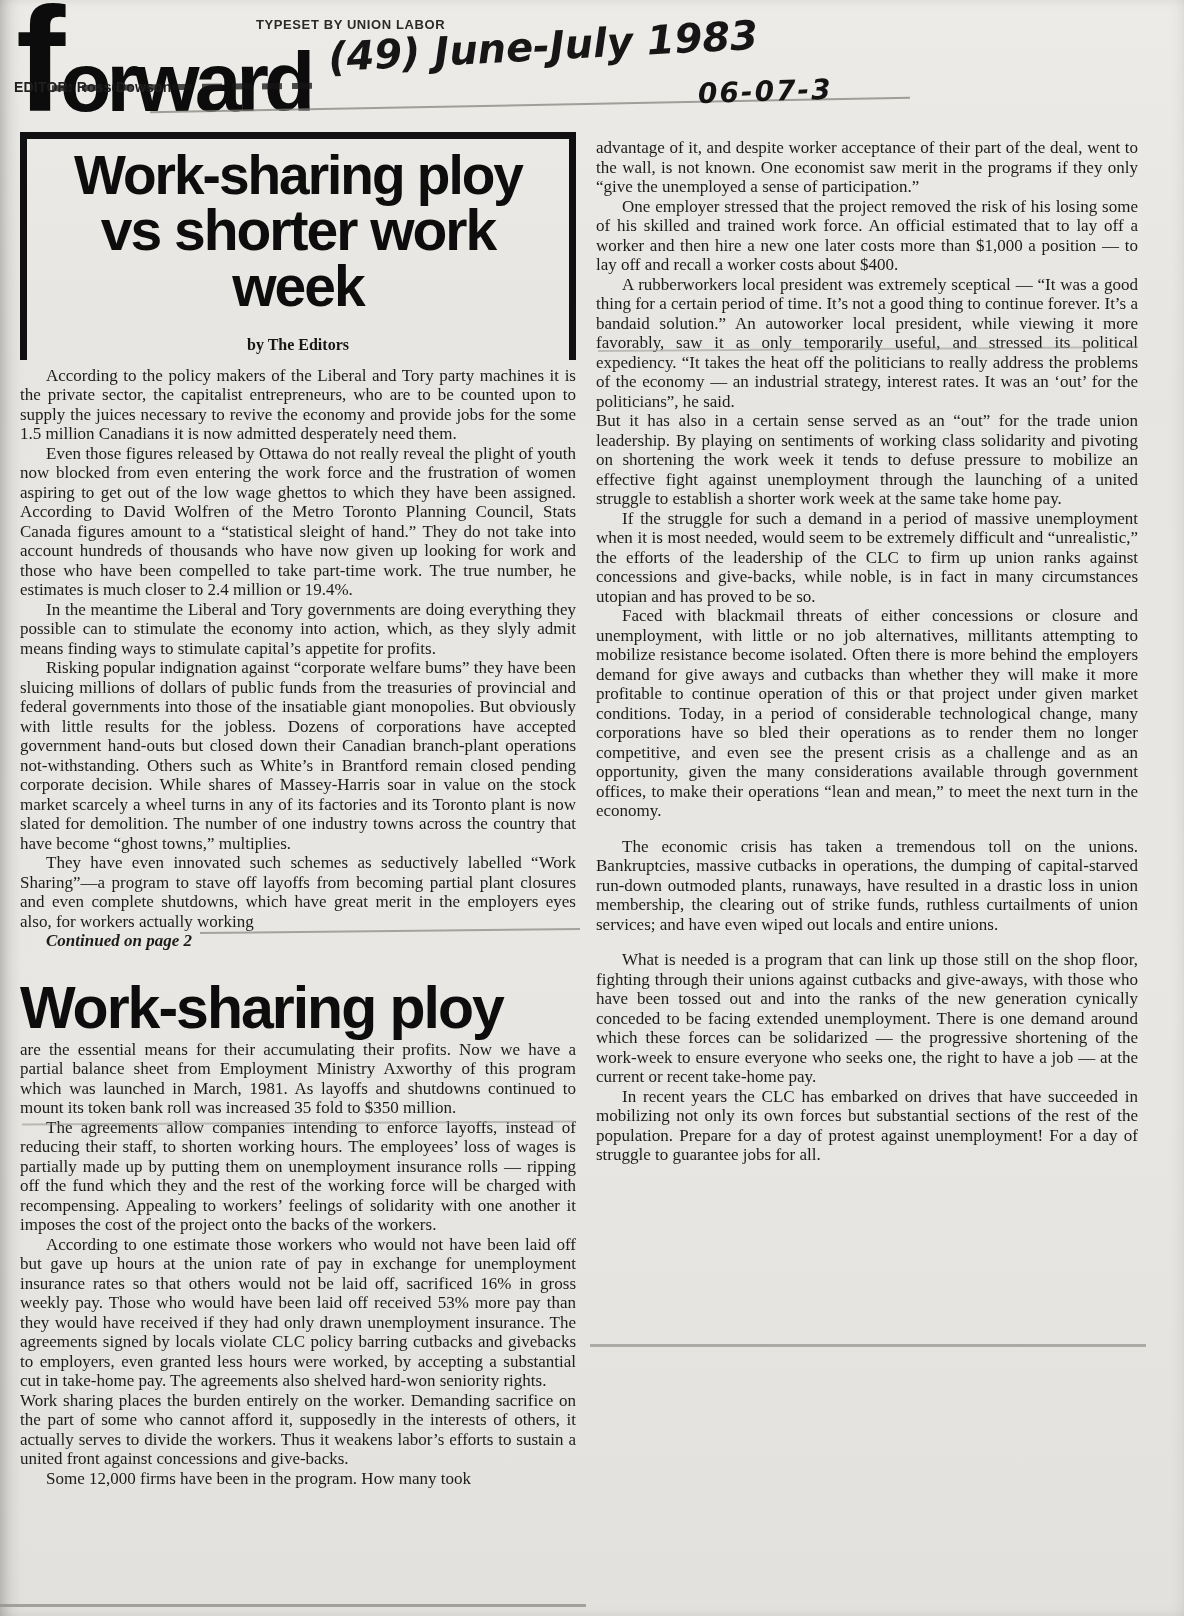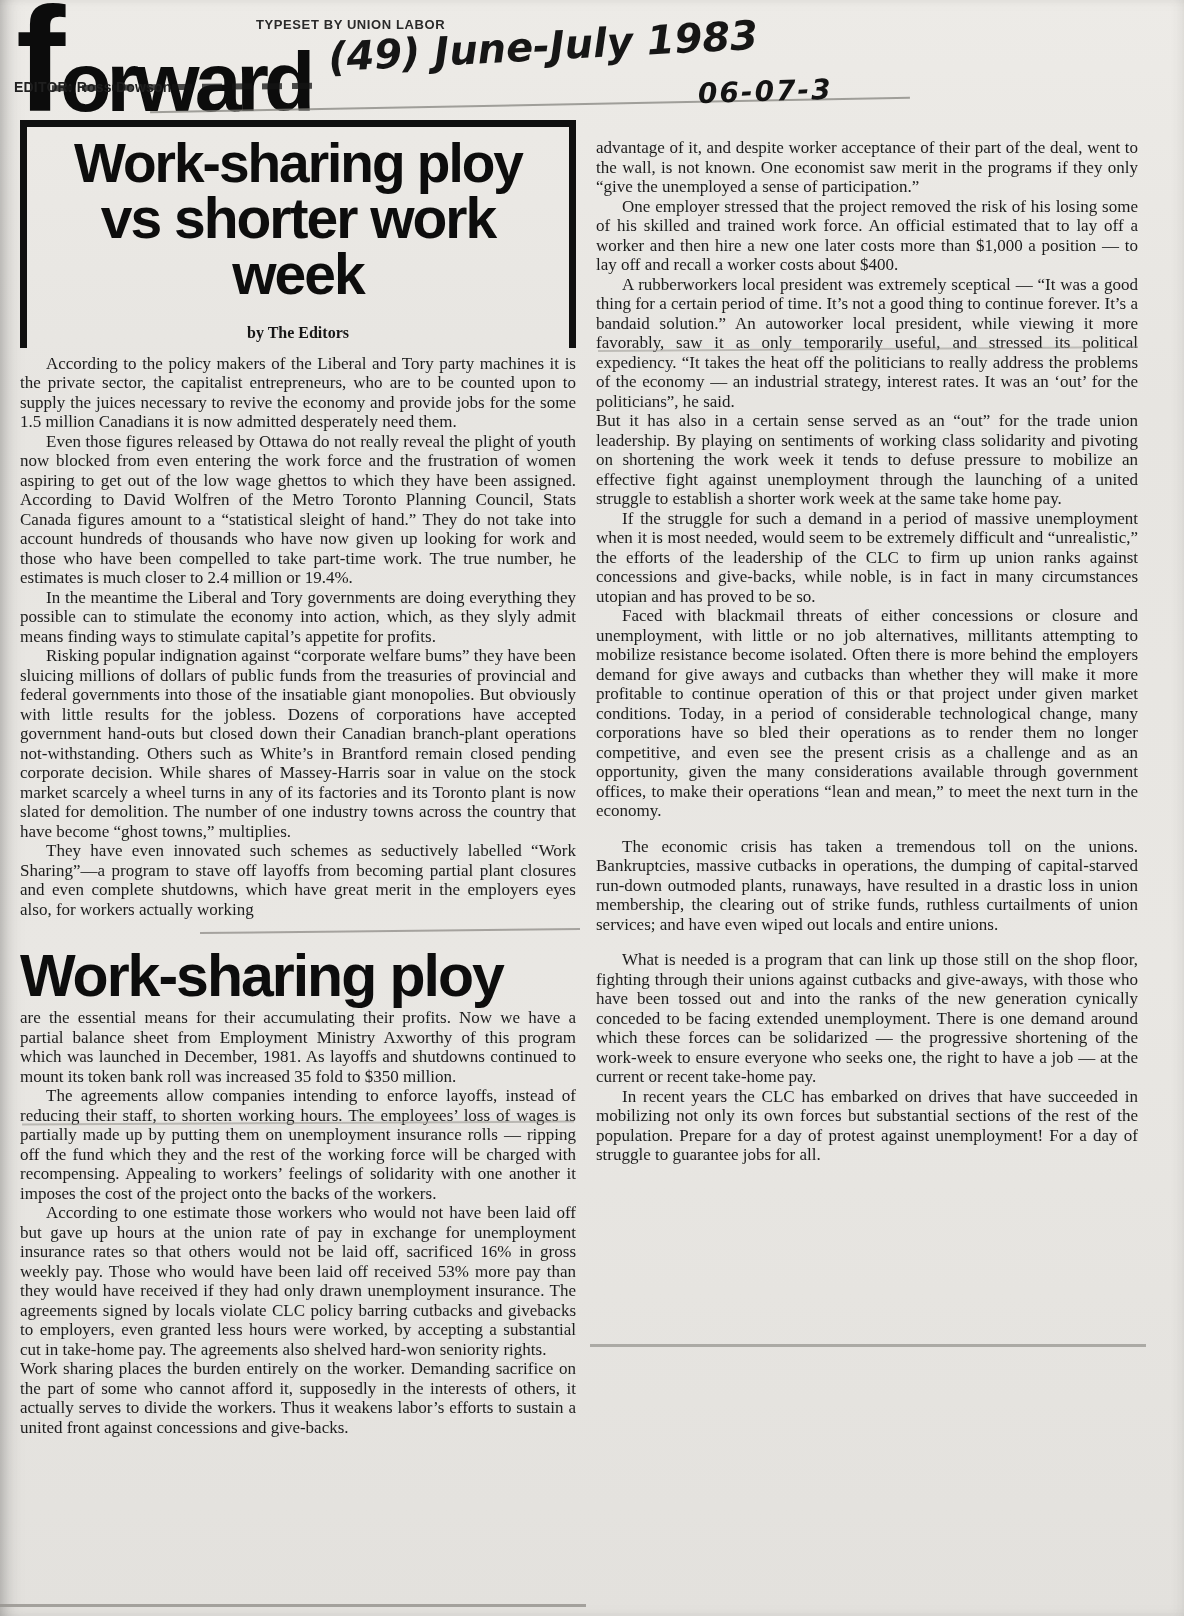--- a/index.html
+++ b/index.html
@@ -44,21 +44,21 @@
   .masthead-rule{
     position:absolute;left:150px;top:104px;width:760px;height:2px;
     background:#86847f;transform:rotate(-1.1deg);opacity:.75;
   }
   .hand-code{
     position:absolute;left:698px;top:78px;
     font:italic bold 28px/1 "DejaVu Sans",sans-serif;
     transform:rotate(-2deg);color:#141414;letter-spacing:2px;
   }
   
-  .col-left{position:absolute;left:20px;top:120px;width:556px;}
+  .col-left{position:absolute;left:20px;top:132px;width:556px;}
   .col-right{position:absolute;left:596px;top:138px;width:542px;}
   
   .headline-box{
     border:7px solid #101010;border-bottom:none;
     padding:10px 8px 6px;margin-bottom:6px;
   }
   .headline-box .hl{
     font-family:"Liberation Sans",sans-serif;font-weight:bold;
     text-align:center;color:#0d0d0d;letter-spacing:-2px;
     line-height:.98;
@@ -120,27 +120,29 @@
       <div class="hl hl2">vs shorter work week</div>
       <div class="byline">by The Editors</div>
     </div>
 
     <p>According to the policy makers of the Liberal and Tory party machines it is the private sector, the capitalist entrepreneurs, who are to be counted upon to supply the juices necessary to revive the economy and provide jobs for the some 1.5 million Canadians it is now admitted desperately need them.</p>
     <p>Even those figures released by Ottawa do not really reveal the plight of youth now blocked from even entering the work force and the frustration of women aspiring to get out of the low wage ghettos to which they have been assigned. According to David Wolfren of the Metro Toronto Planning Council, Stats Canada figures amount to a “statistical sleight of hand.” They do not take into account hundreds of thousands who have now given up looking for work and those who have been compelled to take part-time work. The true number, he estimates is much closer to 2.4 million or 19.4%.</p>
     <p>In the meantime the Liberal and Tory governments are doing everything they possible can to stimulate the economy into action, which, as they slyly admit means finding ways to stimulate capital’s appetite for profits.</p>
     <p>Risking popular indignation against “corporate welfare bums” they have been sluicing millions of dollars of public funds from the treasuries of provincial and federal governments into those of the insatiable giant monopolies. But obviously with little results for the jobless. Dozens of corporations have accepted government hand-outs but closed down their Canadian branch-plant operations not-withstanding. Others such as White’s in Brantford remain closed pending corporate decision. While shares of Massey-Harris soar in value on the stock market scarcely a wheel turns in any of its factories and its Toronto plant is now slated for demolition. The number of one industry towns across the country that have become “ghost towns,” multiplies.</p>
     <p>They have even innovated such schemes as seductively labelled “Work Sharing”—a program to stave off layoffs from becoming partial plant closures and even complete shutdowns, which have great merit in the employers eyes also, for workers actually working</p>
 
+    <p class="continued">Continued on page 2</p>
 
     <div class="headline2">Work-sharing ploy</div>
 
-    <p class="noindent">are the essential means for their accumulating their profits. Now we have a partial balance sheet from Employment Ministry Axworthy of this program which was launched in December, 1981. As layoffs and shutdowns continued to mount its token bank roll was increased 35 fold to $350 million.</p>
+    <p class="noindent">are the essential means for their accumulating their profits. Now we have a partial balance sheet from Employment Ministry Axworthy of this program which was launched in March, 1981. As layoffs and shutdowns continued to mount its token bank roll was increased 35 fold to $350 million.</p>
     <p>The agreements allow companies intending to enforce layoffs, instead of reducing their staff, to shorten working hours. The employees’ loss of wages is partially made up by putting them on unemployment insurance rolls — ripping off the fund which they and the rest of the working force will be charged with recompensing. Appealing to workers’ feelings of solidarity with one another it imposes the cost of the project onto the backs of the workers.</p>
     <p>According to one estimate those workers who would not have been laid off but gave up hours at the union rate of pay in exchange for unemployment insurance rates so that others would not be laid off, sacrificed 16% in gross weekly pay. Those who would have been laid off received 53% more pay than they would have received if they had only drawn unemployment insurance. The agreements signed by locals violate CLC policy barring cutbacks and givebacks to employers, even granted less hours were worked, by accepting a substantial cut in take-home pay. The agreements also shelved hard-won seniority rights.</p>
     <p class="noindent">Work sharing places the burden entirely on the worker. Demanding sacrifice on the part of some who cannot afford it, supposedly in the interests of others, it actually serves to divide the workers. Thus it weakens labor’s efforts to sustain a united front against concessions and give-backs.</p>
+    <p>Some 12,000 firms have been in the program. How many took</p>
 
   </div>
 
   <div class="col-right body-text">
     <p class="noindent">advantage of it, and despite worker acceptance of their part of the deal, went to the wall, is not known. One economist saw merit in the programs if they only “give the unemployed a sense of participation.”</p>
     <p>One employer stressed that the project removed the risk of his losing some of his skilled and trained work force. An official estimated that to lay off a worker and then hire a new one later costs more than $1,000 a position — to lay off and recall a worker costs about $400.</p>
     <p>A rubberworkers local president was extremely sceptical — “It was a good thing for a certain period of time. It’s not a good thing to continue forever. It’s a bandaid solution.” An autoworker local president, while viewing it more favorably, saw it as only temporarily useful, and stressed its political expediency. “It takes the heat off the politicians to really address the problems of the economy — an industrial strategy, interest rates. It was an ‘out’ for the politicians”, he said.</p>
     <p class="noindent">But it has also in a certain sense served as an “out” for the trade union leadership. By playing on sentiments of working class solidarity and pivoting on shortening the work week it tends to defuse pressure to mobilize an effective fight against unemployment through the launching of a united struggle to establish a shorter work week at the same take home pay.</p>
     <p>If the struggle for such a demand in a period of massive unemployment when it is most needed, would seem to be extremely difficult and “unrealistic,” the efforts of the leadership of the CLC to firm up union ranks against concessions and give-backs, while noble, is in fact in many circumstances utopian and has proved to be so.</p>
     <p>Faced with blackmail threats of either concessions or closure and unemployment, with little or no job alternatives, millitants attempting to mobilize resistance become isolated. Often there is more behind the employers demand for give aways and cutbacks than whether they will make it more profitable to continue operation of this or that project under given market conditions. Today, in a period of considerable technological change, many corporations have so bled their operations as to render them no longer competitive, and even see the present crisis as a challenge and as an opportunity, given the many considerations available through government offices, to make their operations “lean and mean,” to meet the next turn in the economy.</p>

